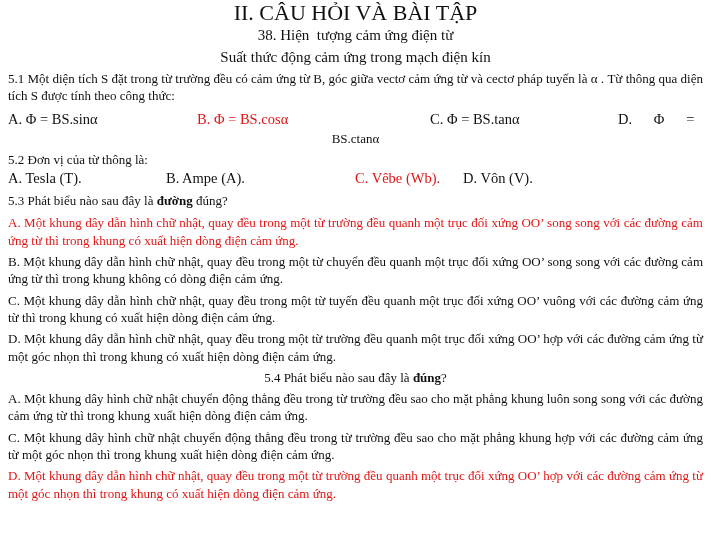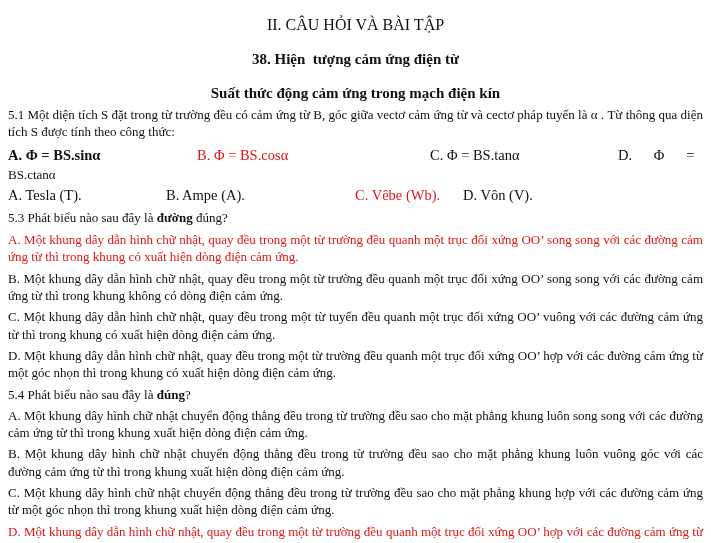--- a/index.html
+++ b/index.html
@@ -14,31 +14,31 @@
     height: 543px;
     background: var(--background);
     color: var(--text);
     font-family: "Liberation Serif", "DejaVu Serif", serif;
     overflow: hidden;
   }
   .page { padding: 2px 8px 0 8px; }
 
   .h1 {
     text-align: center;
-    font-size: 16px;
+    font-size: 22px;
     line-height: 22px;
     font-weight: normal;
-    margin: 12px;
+    margin: 0;
   }
   .h2, .h3 {
     text-align: center;
     font-size: 15px;
     line-height: 22px;
-    font-weight: bold;
-    margin: 12px;
+    font-weight: normal;
+    margin: 0;
     white-space: pre-wrap;
   }
   .h3 { margin-bottom: 2px; }
 
   .para {
     font-size: 13px;
     line-height: 17.3px;
     text-align: justify;
     margin: 0 0 4px 0;
   }
@@ -53,26 +53,26 @@
     line-height: 17px;
     margin: 0 0 4px 0;
   }
   .optrow span {
     position: absolute;
     top: 0;
     white-space: pre;
   }
 
   .mb2 { margin-bottom: 2px; }
-  .mb4 { margin-bottom: 4px; }
+  .mb4 { margin-bottom: 4px; text-align: center; }
   .mb5 { margin-bottom: 5px; }
   .mb6 { margin-bottom: 6px; }
 
   
-  .q51-a { left: 0; font-weight: bold; }
+  .q51-a { left: 0; }
   .q51-b { left: 189px; }
   .q51-c { left: 422px; }
   .q51-d { left: 610px; }
   .q52-a { left: 0; }
   .q52-b { left: 158px; }
   .q52-c { left: 347px; }
   .q52-d { left: 455px; text-align: center; }
 </style>
 </head>
 <body>
@@ -85,32 +85,32 @@
 
   <p class="para mb6">5.1 Một diện tích S đặt trong từ trường đều có cảm ứng từ B, góc giữa vectơ cảm ứng từ và cectơ pháp tuyến là α . Từ thông qua diện tích S được tính theo công thức:</p>
   <div class="optrow mb2">
     <span class="q51-a">A. Φ = BS.sinα</span>
     <span class="q51-b red">B. Φ = BS.cosα</span>
     <span class="q51-c">C. Φ = BS.tanα</span>
     <span class="q51-d">D.      Φ      =</span>
   </div>
   <p class="para intro mb4">BS.ctanα</p>
 
+  <p class="para intro mb2">5.2 Đơn vị của từ thông là:</p>
   <div class="optrow mb5">
     <span class="q52-a">A. Tesla (T).</span>
     <span class="q52-b">B. Ampe (A).</span>
     <span class="q52-c red">C. Vêbe (Wb).</span>
     <span class="q52-d">D. Vôn (V).</span>
   </div>
 
   <p class="para intro mb5"><span>5.3 Phát biểu nào sau đây là </span><span class="b">đường</span><span> đúng?</span></p>
   <p class="para red">A. Một khung dây dẫn hình chữ nhật, quay đều trong một từ trường đều quanh một trục đối xứng OO’ song song với các đường cảm ứng từ thì trong khung có xuất hiện dòng điện cảm ứng.</p>
-  <p class="para">B. Một khung dây dẫn hình chữ nhật, quay đều trong một từ trường đều quanh một trục đối xứng OO’ song song với các đường cảm ứng từ thì trong khung không có dòng điện cảm ứng.</p>
+  <p class="para">B. Một khung dây dẫn hình chữ nhật, quay đều trong một từ chuyển đều quanh một trục đối xứng OO’ song song với các đường cảm ứng từ thì trong khung không có dòng điện cảm ứng.</p>
   <p class="para">C. Một khung dây dẫn hình chữ nhật, quay đều trong một từ tuyến đều quanh một trục đối xứng OO’ vuông với các đường cảm ứng từ thì trong khung có xuất hiện dòng điện cảm ứng.</p>
   <p class="para">D. Một khung dây dẫn hình chữ nhật, quay đều trong một từ trường đều quanh một trục đối xứng OO’ hợp với các đường cảm ứng từ một góc nhọn thì trong khung có xuất hiện dòng điện cảm ứng.</p>
 
   <p class="para intro mb4"><span>5.4 Phát biểu nào sau đây là </span><span class="b">đúng</span><span>?</span></p>
   <p class="para">A. Một khung dây hình chữ nhật chuyển động thẳng đều trong từ trường đều sao cho mặt phẳng khung luôn song song với các đường cảm ứng từ thì trong khung xuất hiện dòng điện cảm ứng.</p>
-  <p class="para">B. Một khung dây hình chữ nhật chuyển động thẳng đều trong từ trường đều sao cho mặt phẳng khung luôn vuông góc với các đường cảm ứng từ thì trong khung xuất hiện dòng điện cảm ứng.</p>
   <p class="para">C. Một khung dây hình chữ nhật chuyển động thẳng đều trong từ trường đều sao cho mặt phẳng khung hợp với các đường cảm ứng từ một góc nhọn thì trong khung xuất hiện dòng điện cảm ứng.</p>
   <p class="para red">D. Một khung dây dẫn hình chữ nhật, quay đều trong một từ trường đều quanh một trục đối xứng OO’ hợp với các đường cảm ứng từ một góc nhọn thì trong khung có xuất hiện dòng điện cảm ứng.</p>
 
 </div>
 
 </body></html>

